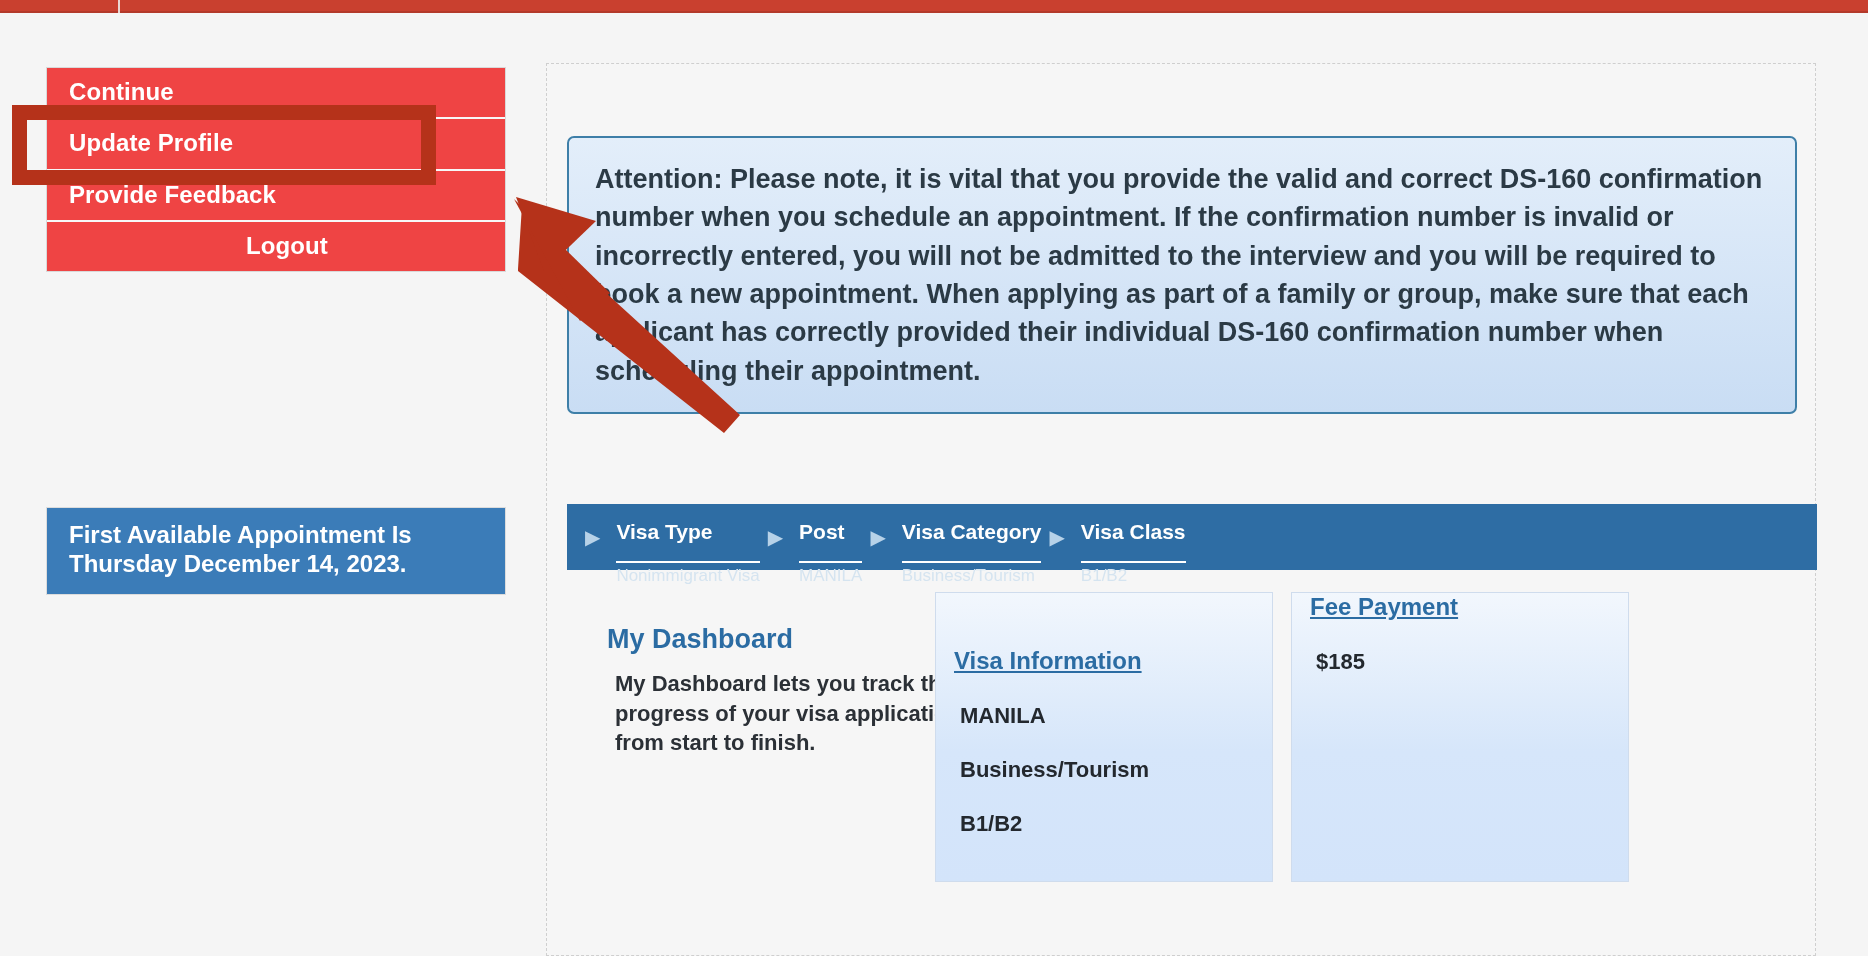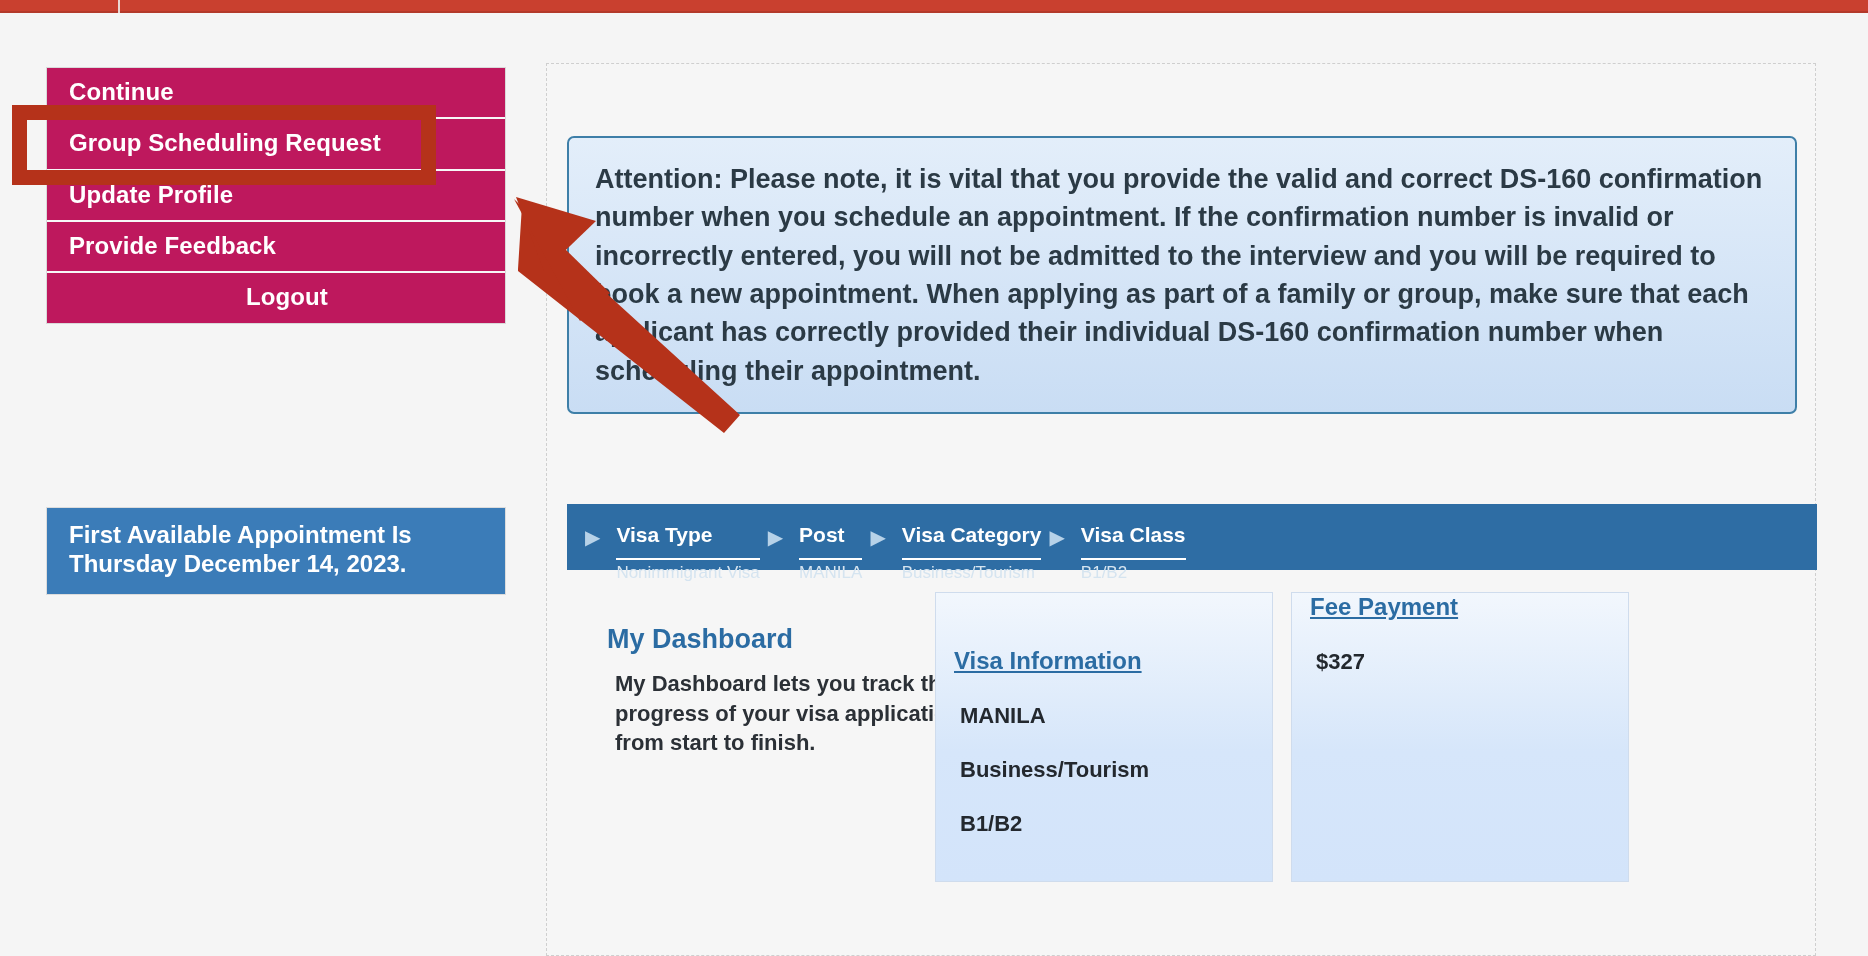--- a/index.html
+++ b/index.html
@@ -47,21 +47,21 @@
     position: absolute;
     left: 46px;
     top: 54px;
     width: 460px;
   }
   .nav-menu {
     border: 1px solid #d9d9d9;
     background: #ffffff;
   }
   .nav-item {
-    background: #be185d;
+    background: #ef4444;
     color: #ffffff;
     font-size: 24px;
     font-weight: bold;
     padding: 10px 0 11px 22px;
     line-height: 1.18;
     border-bottom: 2px solid #f7f7f7;
     box-sizing: border-box;
     letter-spacing: .1px;
   }
   .nav-item:last-child { border-bottom: none; text-align: center; }
@@ -138,21 +138,21 @@
   .bc-step {
     flex: 0 0 auto;
     padding-right: 4px;
   }
   .bc-label {
     display: block;
     color: #ffffff;
     font-size: 21px;
     font-weight: bold;
     border-bottom: 2px solid #ffffff;
-    padding-bottom: 11px;
+    padding-bottom: 17px;
     margin-bottom: 3px;
     white-space: nowrap;
     margin-top: 32px;
   }
   .bc-value {
     display: block;
     color: #d5e4f0;
     font-size: 17px;
     white-space: nowrap;
   }
@@ -237,23 +237,20 @@
 </div>
 
 <div id="page">
 
   <div id="sidebar">
     <div class="nav-menu">
       <div class="nav-item">
         <span>Continue</span>
       </div>
       <div class="nav-item">
-        <span>Group Scheduling Request</span>
-      </div>
-      <div class="nav-item">
         <span>Update Profile</span>
       </div>
       <div class="nav-item">
         <span>Provide Feedback</span>
       </div>
       <div class="nav-item">
         <span>Logout</span>
       </div>
     </div>
   </div>
@@ -307,21 +304,21 @@
       </div>
       <div class="card-line">MANILA</div>
       <div class="card-line">Business/Tourism</div>
       <div class="card-line">B1/B2</div>
     </div>
 
     <div class="dash-card" id="card-fee">
       <div id="fee-link-wrap">
         <span class="card-link">Fee Payment</span>
       </div>
-      <div class="card-line">$327</div>
+      <div class="card-line">$185</div>
     </div>
 
   </div>
 
   <div id="anno-box"></div>
 
   <svg id="anno-arrow" viewBox="0 0 280 240">
     <g fill="#b5321a" stroke="none">
       <path d="M 262 232 L 60 48 L 44 22 L 40 86 L 40 88 L 246 250 Z" transform="translate(-22,-10)"></path>
       <path d="M 16 4 L 96 28 L 44 78 Z"></path>

